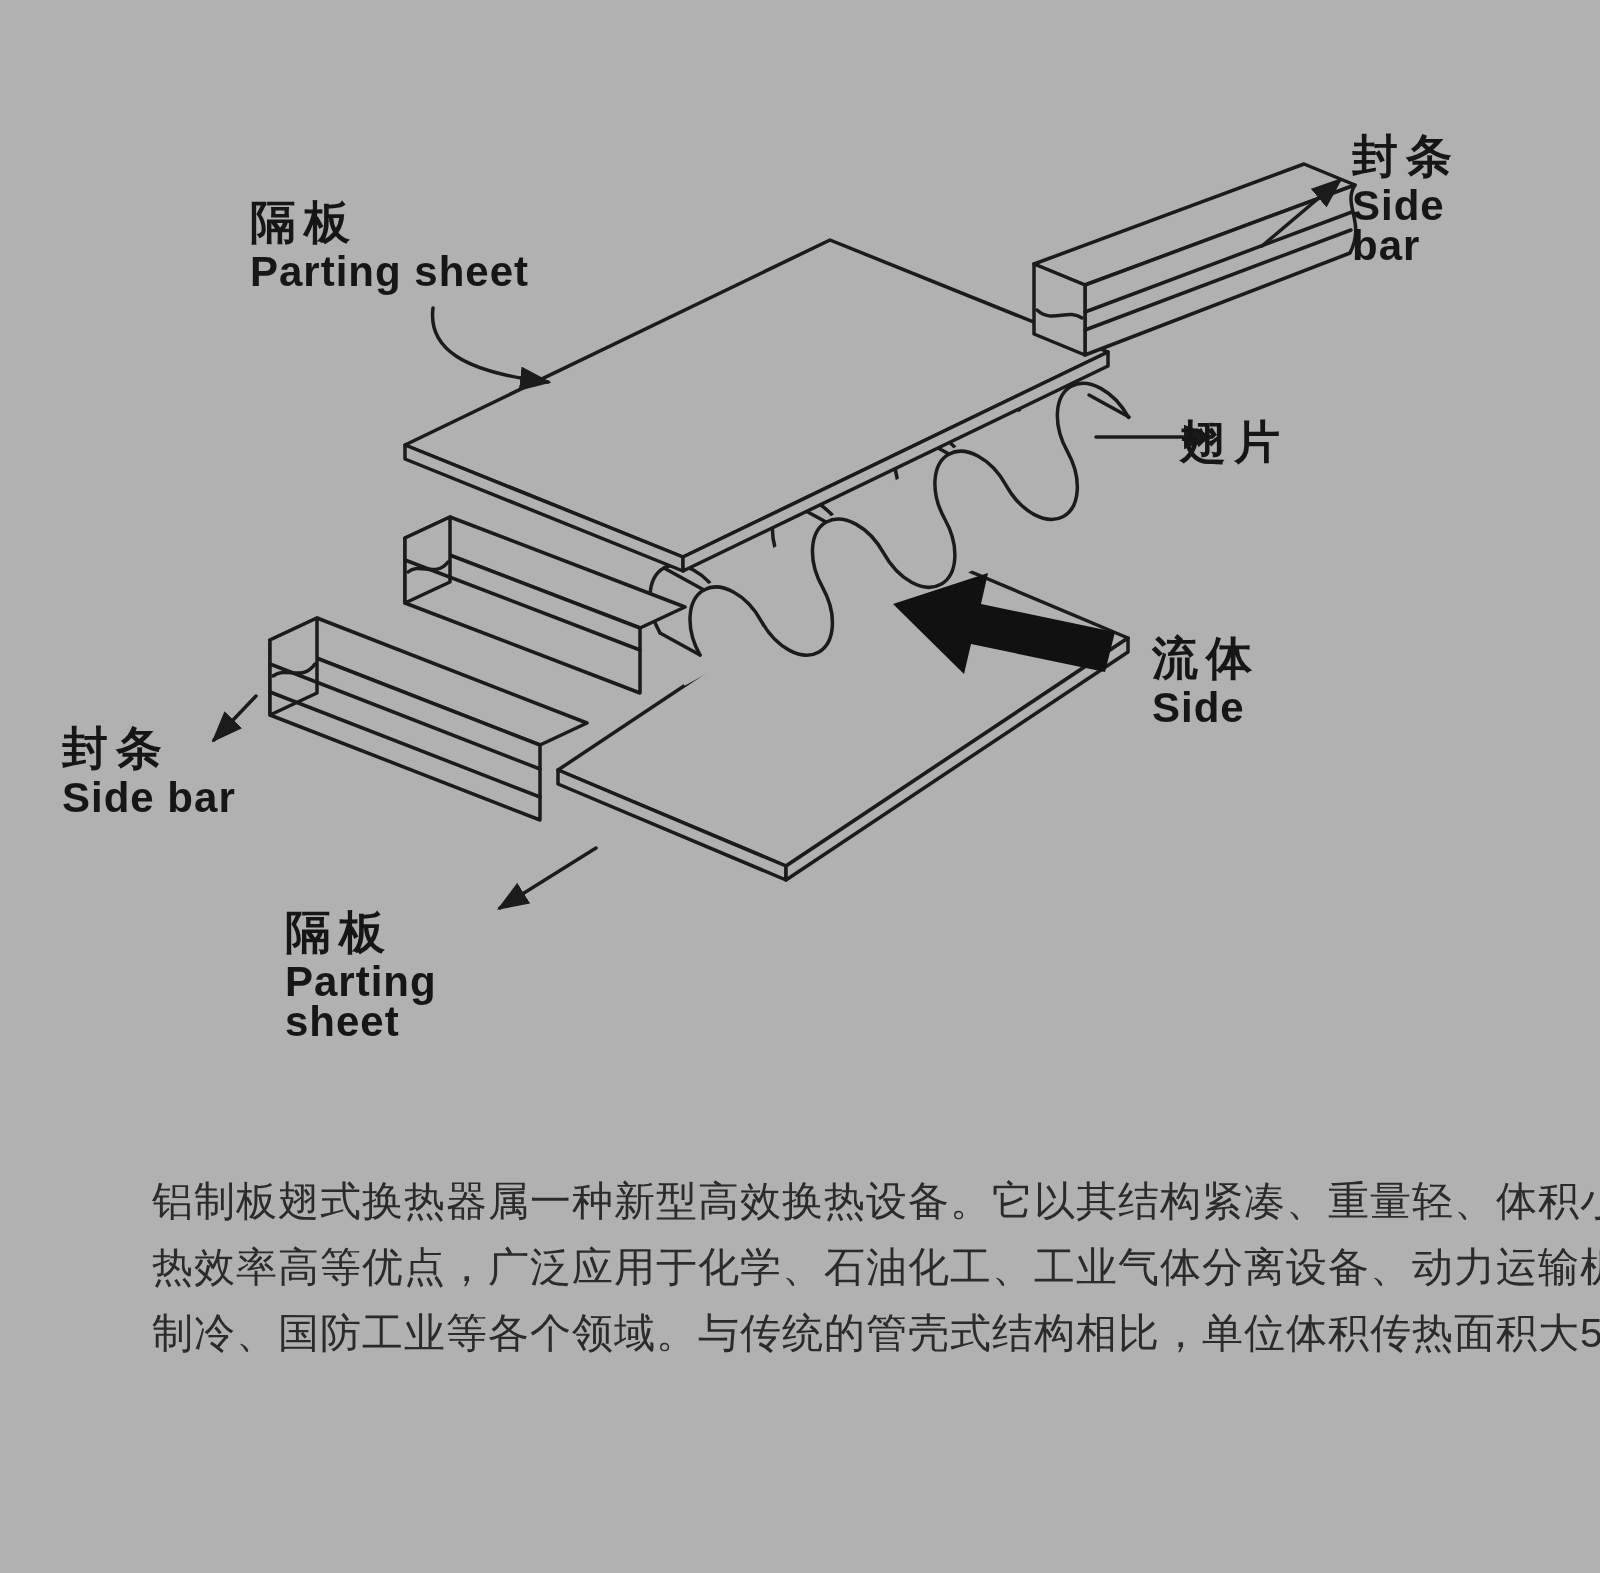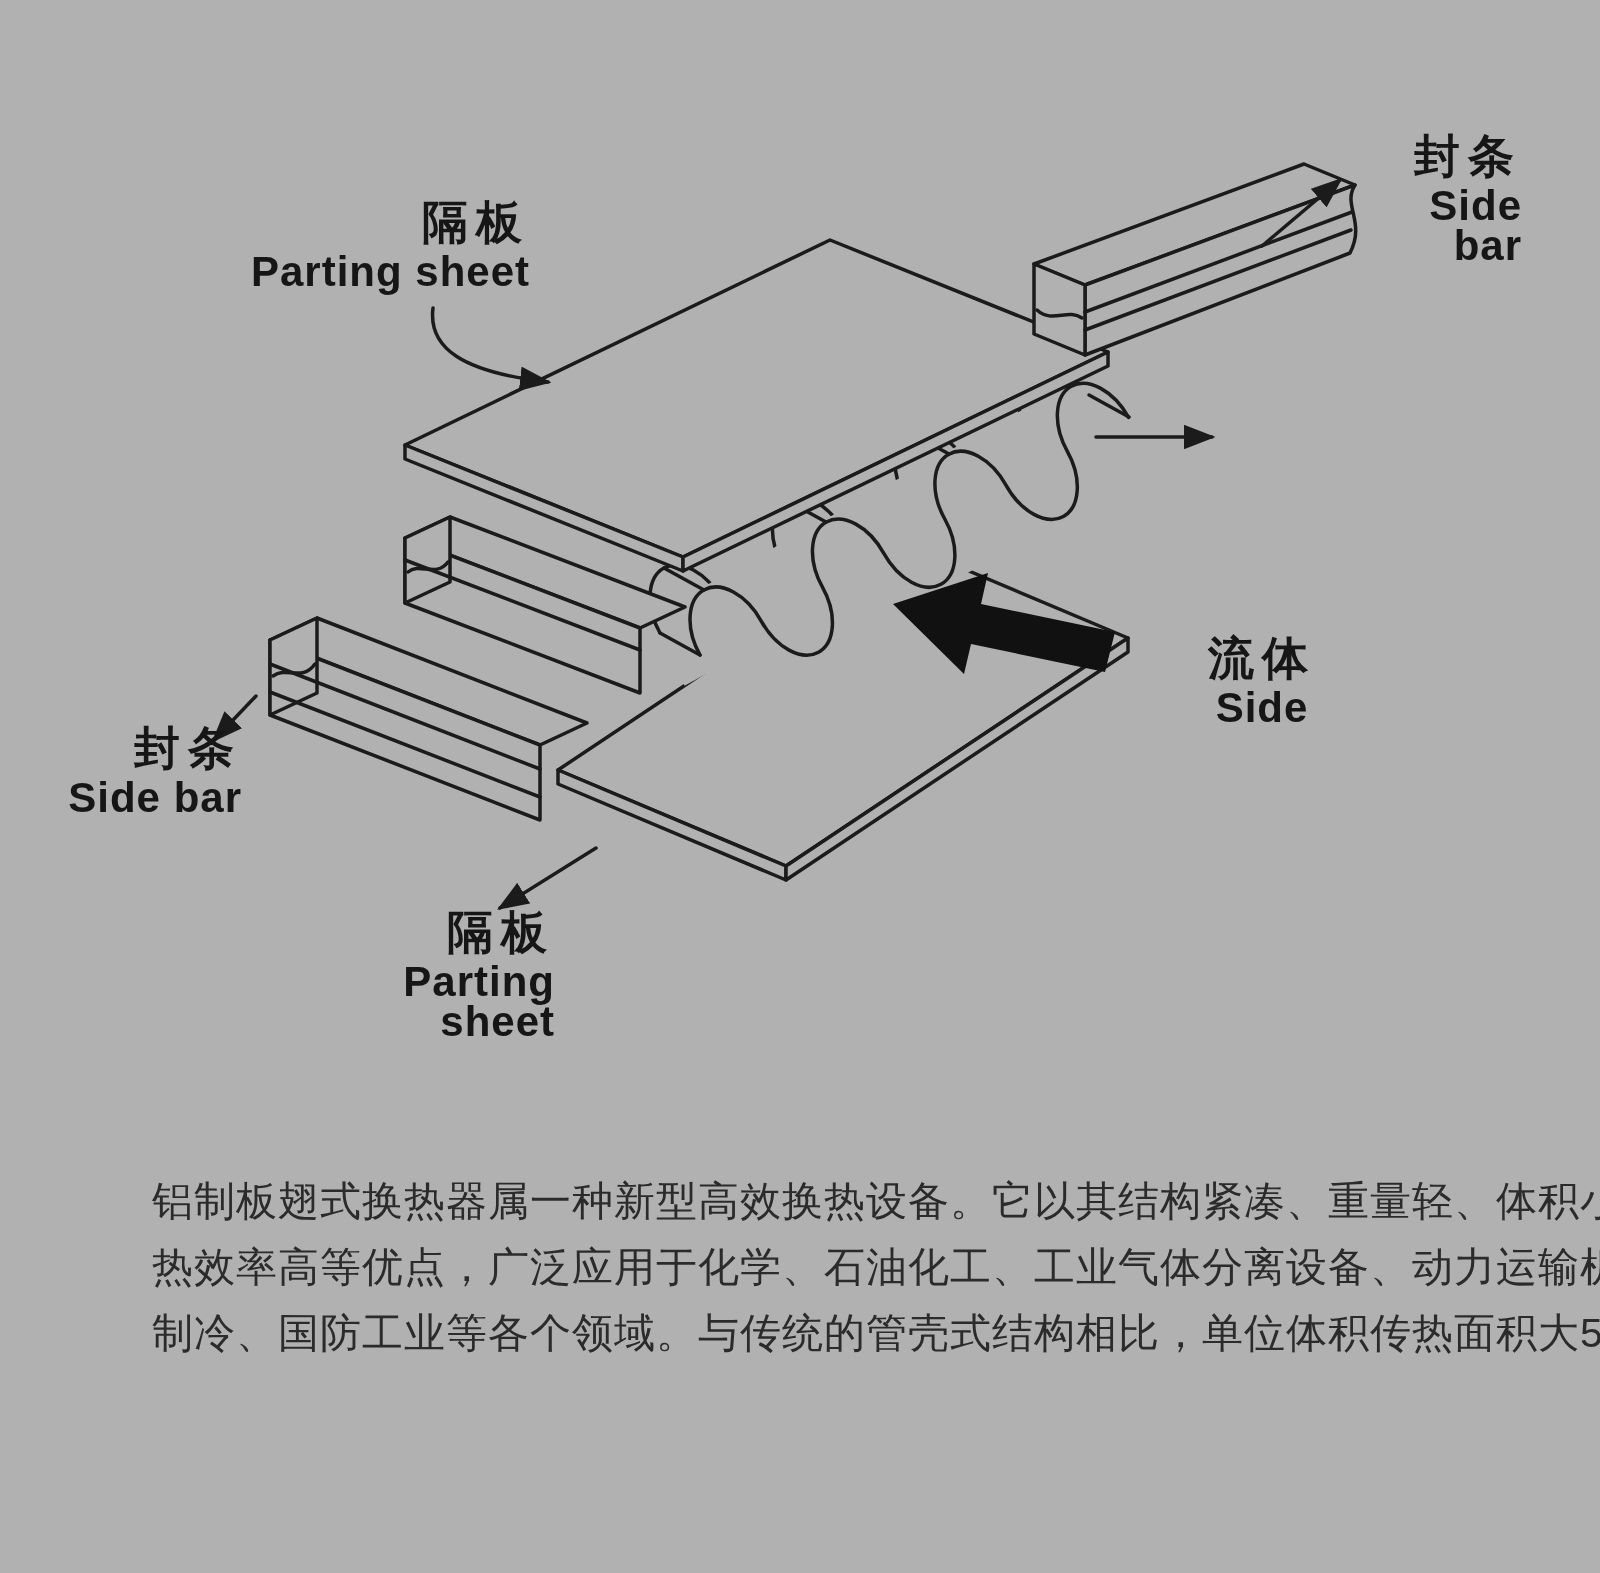--- a/index.html
+++ b/index.html
@@ -6,28 +6,28 @@
   body{
     width:1600px;height:1573px;
     background:#b1b1b1;
     font-family:"Liberation Sans", sans-serif;
     position:relative;
     overflow:hidden;
     color:#1f1f1f;
   }
   #stage{position:absolute;left:0;top:0;width:1600px;height:1573px;}
   svg{position:absolute;left:0;top:0;}
-  .callout{position:absolute;text-align:right;color:#161616;}
+  .callout{position:absolute;text-align:left;color:#161616;}
   .callout .zh{
     font-size:46px;font-weight:bold;letter-spacing:8px;line-height:52px;
   }
   .callout .en{
     font-size:42px;font-weight:600;letter-spacing:1px;line-height:40px;margin-top:4px;
   }
-  .callout.left-align{text-align:center;}
+  .callout.left-align{text-align:left;}
   #caption{
     position:absolute;left:152px;top:1168px;width:1330px;
     font-size:41px;line-height:66px;letter-spacing:1px;color:#2b2b2b;
   }
   .ln{white-space:nowrap;}
 </style>
 </head>
 <body>
 
 <div id="stage">
@@ -116,20 +116,21 @@
     <div class="zh">隔板</div>
     <div class="en">Parting sheet</div>
   </div>
 
   <div class="callout" style="left:1352px;top:130px;width:170px;">
     <div class="zh">封条</div>
     <div class="en">Side bar</div>
   </div>
 
   <div class="callout" style="left:1180px;top:416px;width:272px;">
+    <div class="zh">翅片</div>
   </div>
 
   <div class="callout left-align" style="left:1152px;top:632px;width:220px;">
     <div class="zh">流体</div>
     <div class="en">Side</div>
   </div>
 
   <div class="callout" style="left:62px;top:722px;width:180px;">
     <div class="zh">封条</div>
     <div class="en">Side bar</div>

